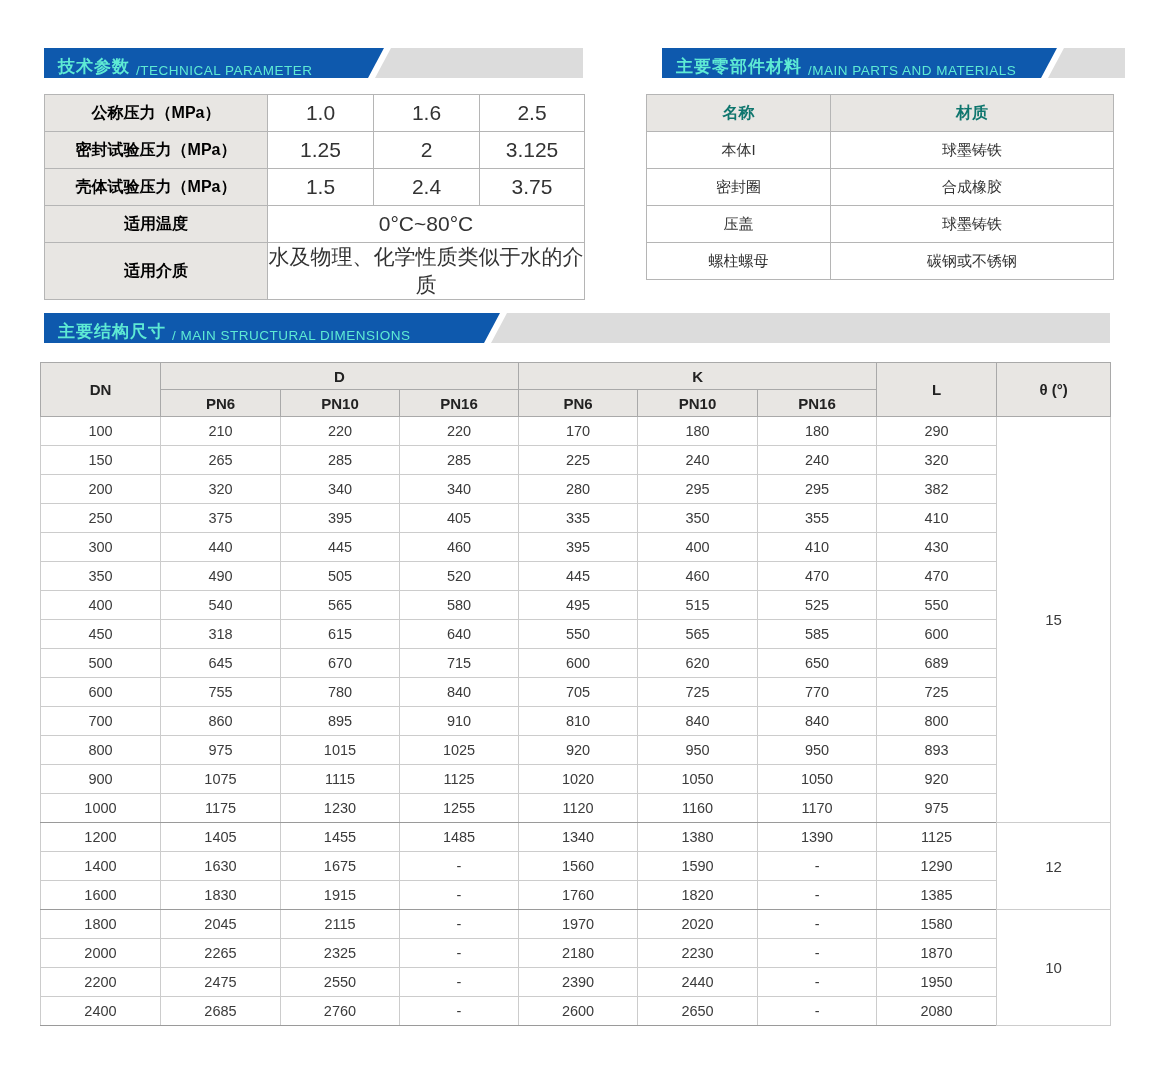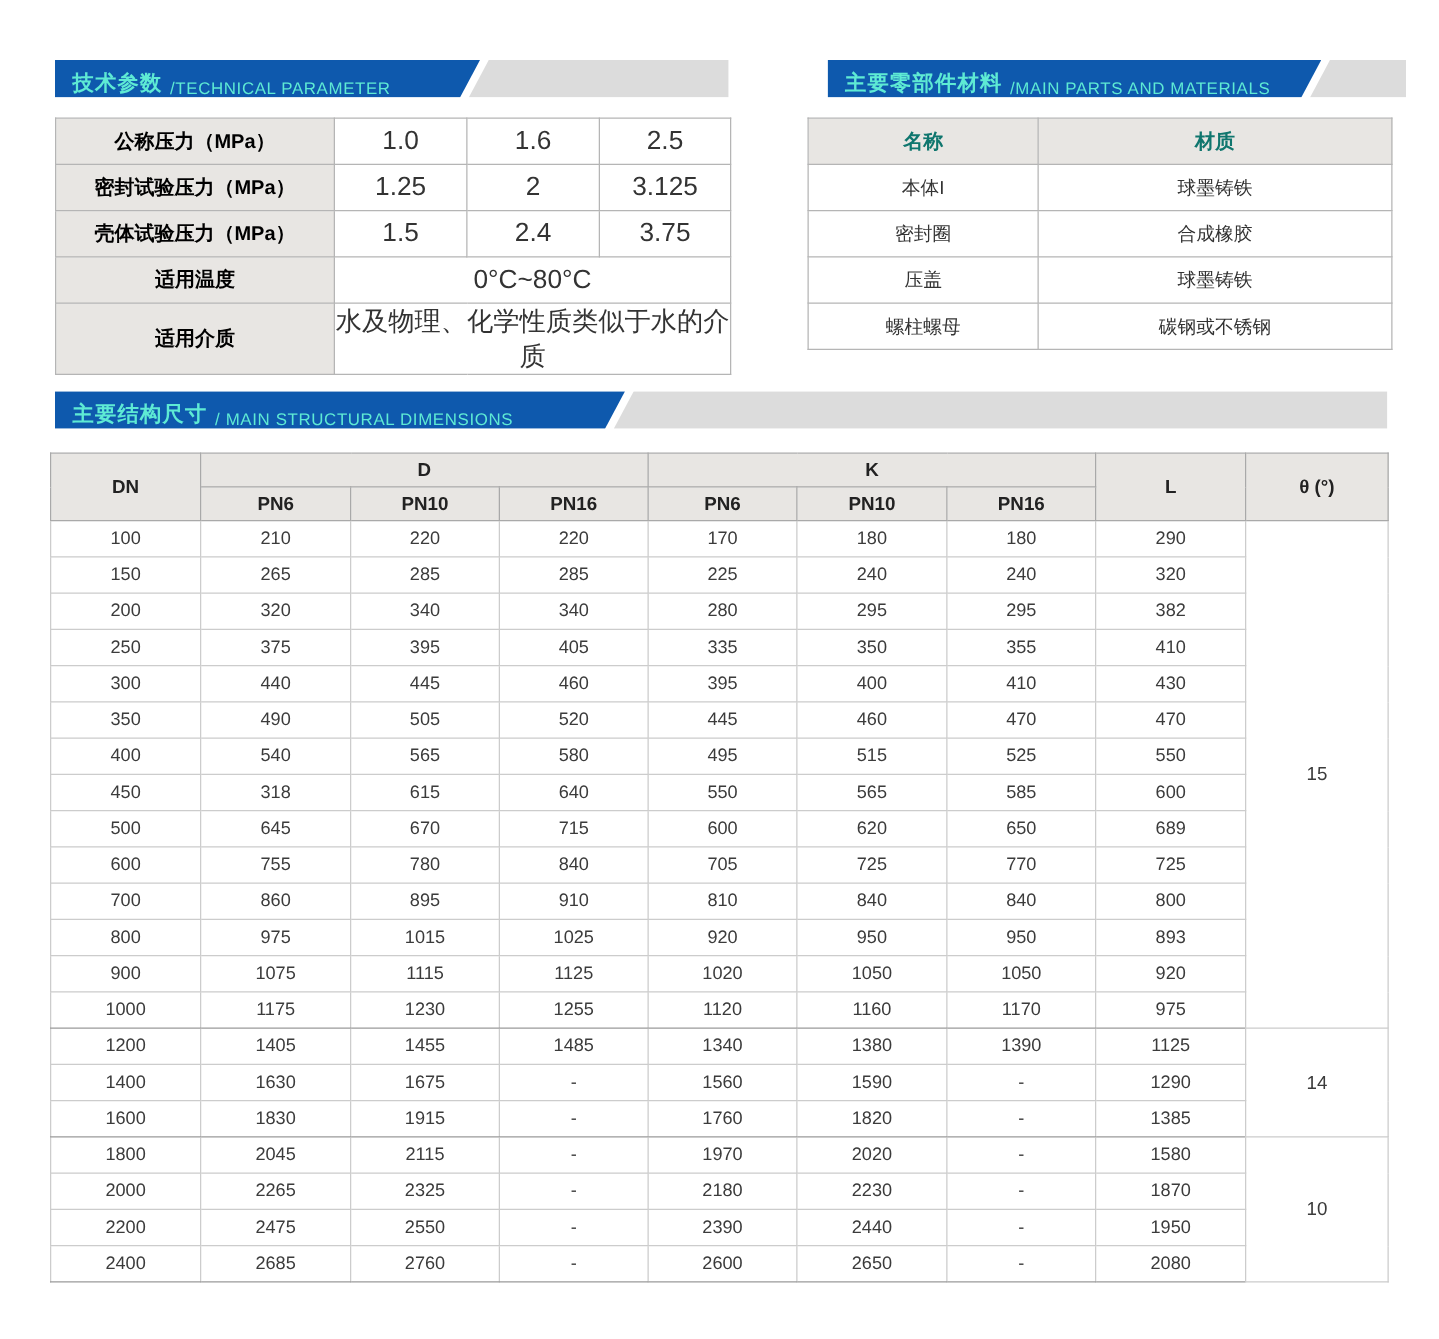--- a/index.html
+++ b/index.html
@@ -326,21 +326,21 @@
       </tr>
       <tr>
         <td>1200</td>
         <td>1405</td>
         <td>1455</td>
         <td>1485</td>
         <td>1340</td>
         <td>1380</td>
         <td>1390</td>
         <td>1125</td>
-        <td rowspan="3" class="theta">14</td>
+        <td rowspan="3" class="theta">12</td>
       </tr>
       <tr>
         <td>1400</td>
         <td>1630</td>
         <td>1675</td>
         <td>-</td>
         <td>1560</td>
         <td>1590</td>
         <td>-</td>
         <td>1290</td>

